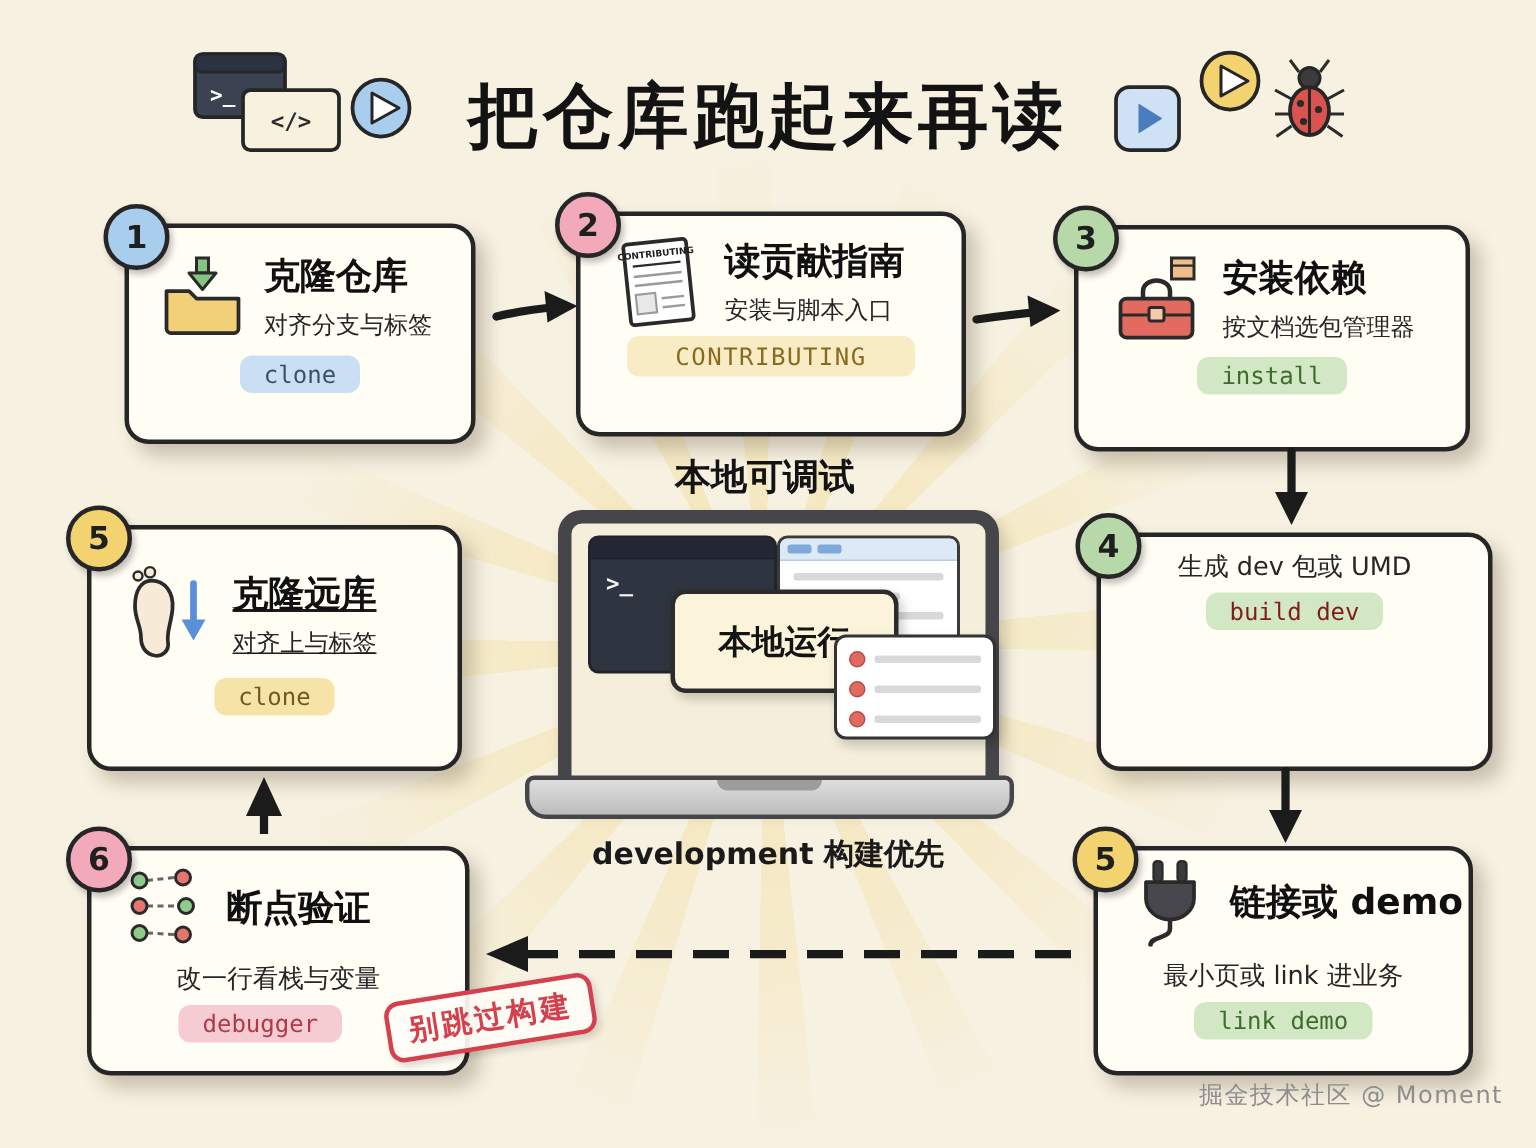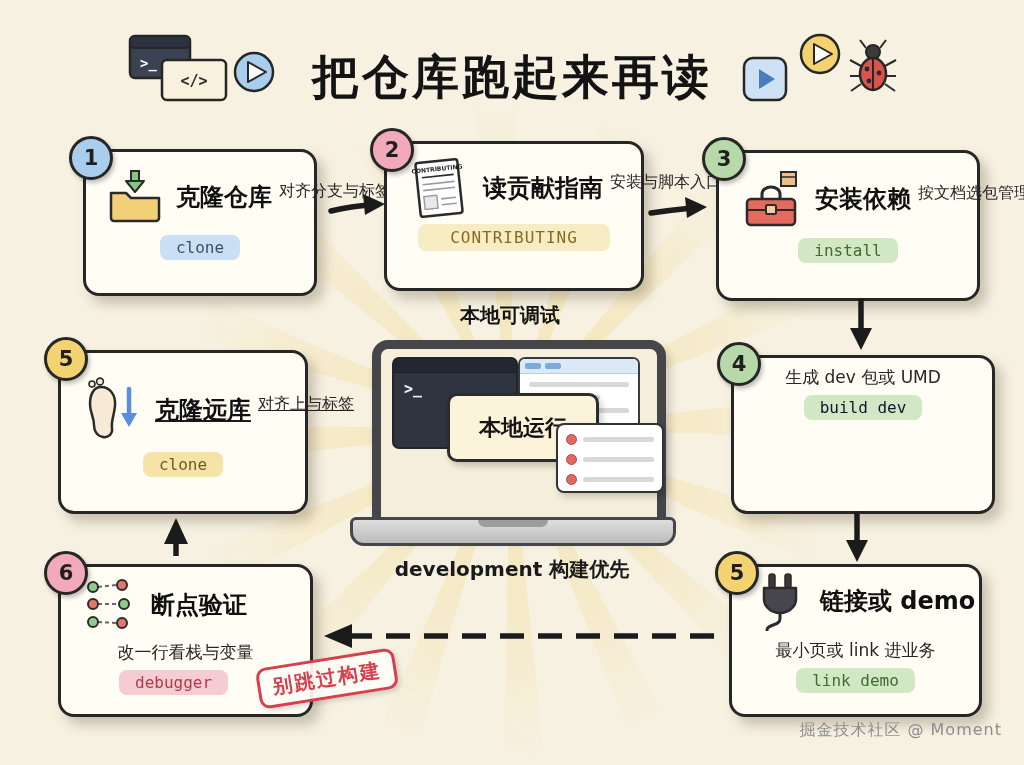--- a/index.html
+++ b/index.html
@@ -40,42 +40,42 @@
 
   .num{
     position:absolute;left:-17px;top:-16px;width:38px;height:38px;border-radius:50%;
     border:3px solid #262626;display:flex;align-items:center;justify-content:center;
     font-size:21px;font-weight:bold;color:#1f1f1f;box-shadow:2px 3px 4px rgba(0,0,0,0.25);
     background:#ddd;z-index:3;
   }
 
   .row{display:flex;align-items:center;gap:12px;padding:16px 10px 0 20px;}
   .row.tall{padding-top:24px;text-decoration:underline;}
-  .txt{display:flex;gap:7px;min-width:0;}
+  .txt{display:flex;flex-direction:column;gap:7px;min-width:0;}
   .card-title{font-size:24px;font-weight:bold;white-space:nowrap;color:#101010;}
   .card-sub{font-size:16px;white-space:nowrap;color:#262626;}
   .sub-below{font-size:17px;text-align:center;margin-top:8px;white-space:nowrap;color:#262626;}
   .badge-wrap{text-align:center;margin-top:9px;}
   .badge{
     display:inline-block;font-family:"DejaVu Sans Mono","Liberation Mono",monospace;
     font-size:16px;padding:3px 16px;border-radius:8px;white-space:nowrap;
   }
   .badge-wide{padding:4px 32px;letter-spacing:1px;}
   .icon{flex:none;}
 
   
   .stamp{
     position:absolute;left:257px;top:658px;z-index:6;transform:rotate(-9deg);
     border:3px solid #d4404d;color:#d4404d;background:rgba(255,253,246,0.92);
     border-radius:10px;padding:4px 12px;font-size:20px;font-weight:bold;letter-spacing:2px;
     box-shadow:2px 3px 5px rgba(0,0,0,0.15);white-space:nowrap;
   }
 
   
-  .center-heading{position:absolute;left:372px;top:302px;width:276px;z-index:2;text-align:center;font-size:20px;font-weight:bold;color:#131313;}
+  .center-heading{position:absolute;left:372px;top:302px;width:276px;z-index:2;text-align:center;font-size:24px;font-weight:bold;color:#131313;}
   .laptop-screen{
     position:absolute;left:372px;top:340px;width:276px;height:178px;z-index:1;
     background:#f5eeda;border:9px solid #45454a;border-radius:16px 16px 8px 8px;
     box-shadow:4px 6px 10px rgba(0,0,0,0.18);
   }
   .laptop-base{
     position:absolute;left:350px;top:517px;width:320px;height:23px;z-index:1;
     background:linear-gradient(#dedede,#bcbcbc);border:3px solid #45454a;border-radius:6px 6px 14px 14px;
   }
   .laptop-base::before{
@@ -222,21 +222,21 @@
       <div class="card-title">安装依赖</div>
       <div class="card-sub">按文档选包管理器</div>
     </div>
   </div>
   <div class="badge-wrap"><span class="badge" style="background: rgb(210, 231, 195); color: rgb(63, 107, 47);">install</span></div>
 </div>
 
 <div class="card card-build">
   <div class="num" style="background: rgb(183, 217, 169);">4</div>
   <div class="sub-below">生成 dev 包或 UMD</div>
-  <div class="badge-wrap" style="margin-top:6px;"><span class="badge" style="background: rgb(210, 231, 195); color: #0f172a;">build dev</span></div>
+  <div class="badge-wrap" style="margin-top:6px;"><span class="badge" style="background: rgb(210, 231, 195); color: #7f1d1d;">build dev</span></div>
 </div>
 
 <div class="card card-link-demo">
   <div class="num" style="background: rgb(243, 211, 112);">5</div>
   <div class="row" style="padding-top:4px;">
     <svg class="icon" width="56" height="60" viewBox="0 0 56 60">
       <rect x="17" y="3" width="6" height="14" rx="2.5" fill="#3a3a3a" stroke="#2a2a2a" stroke-width="1.5"></rect>
       <rect x="33" y="3" width="6" height="14" rx="2.5" fill="#3a3a3a" stroke="#2a2a2a" stroke-width="1.5"></rect>
       <path d="M12 17 h32 v11 a16 14 0 0 1 -32 0 z" fill="#46464c" stroke="#2a2a2a" stroke-width="2.5" stroke-linejoin="round"></path>
       <path d="M28 43 v5 c0 7 -13 5 -13 11" fill="none" stroke="#2a2a2a" stroke-width="3" stroke-linecap="round"></path>

